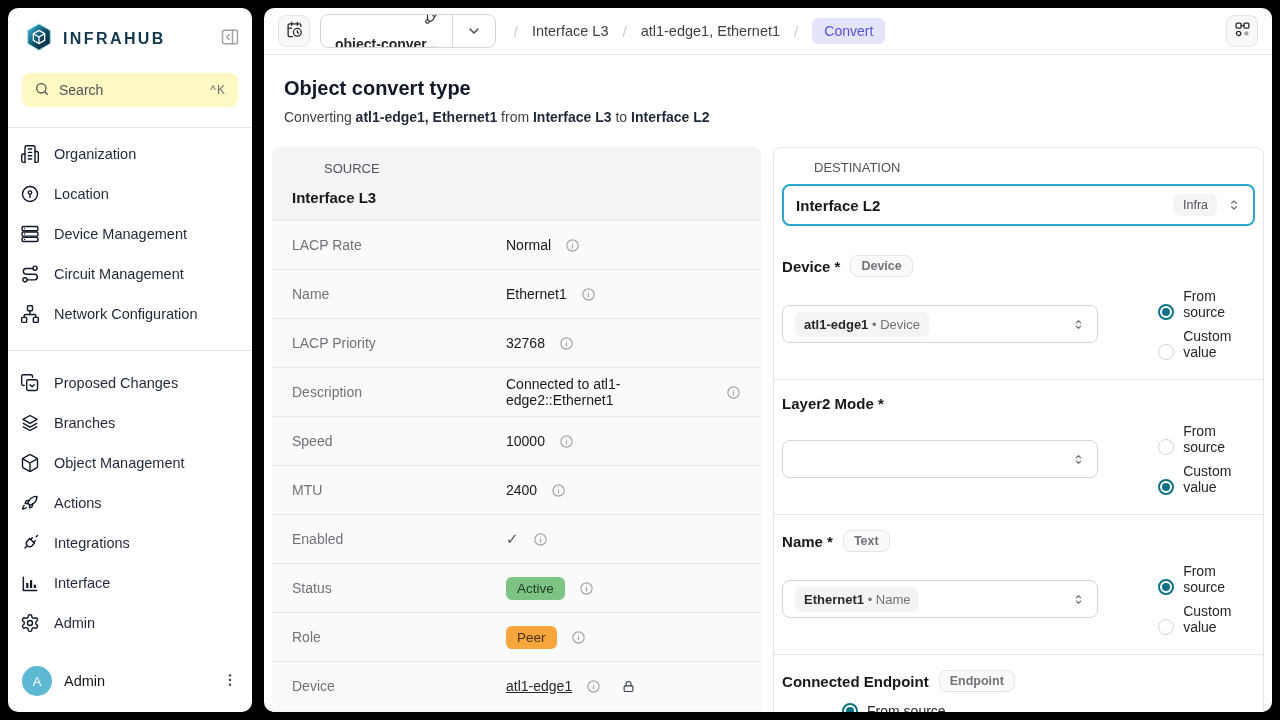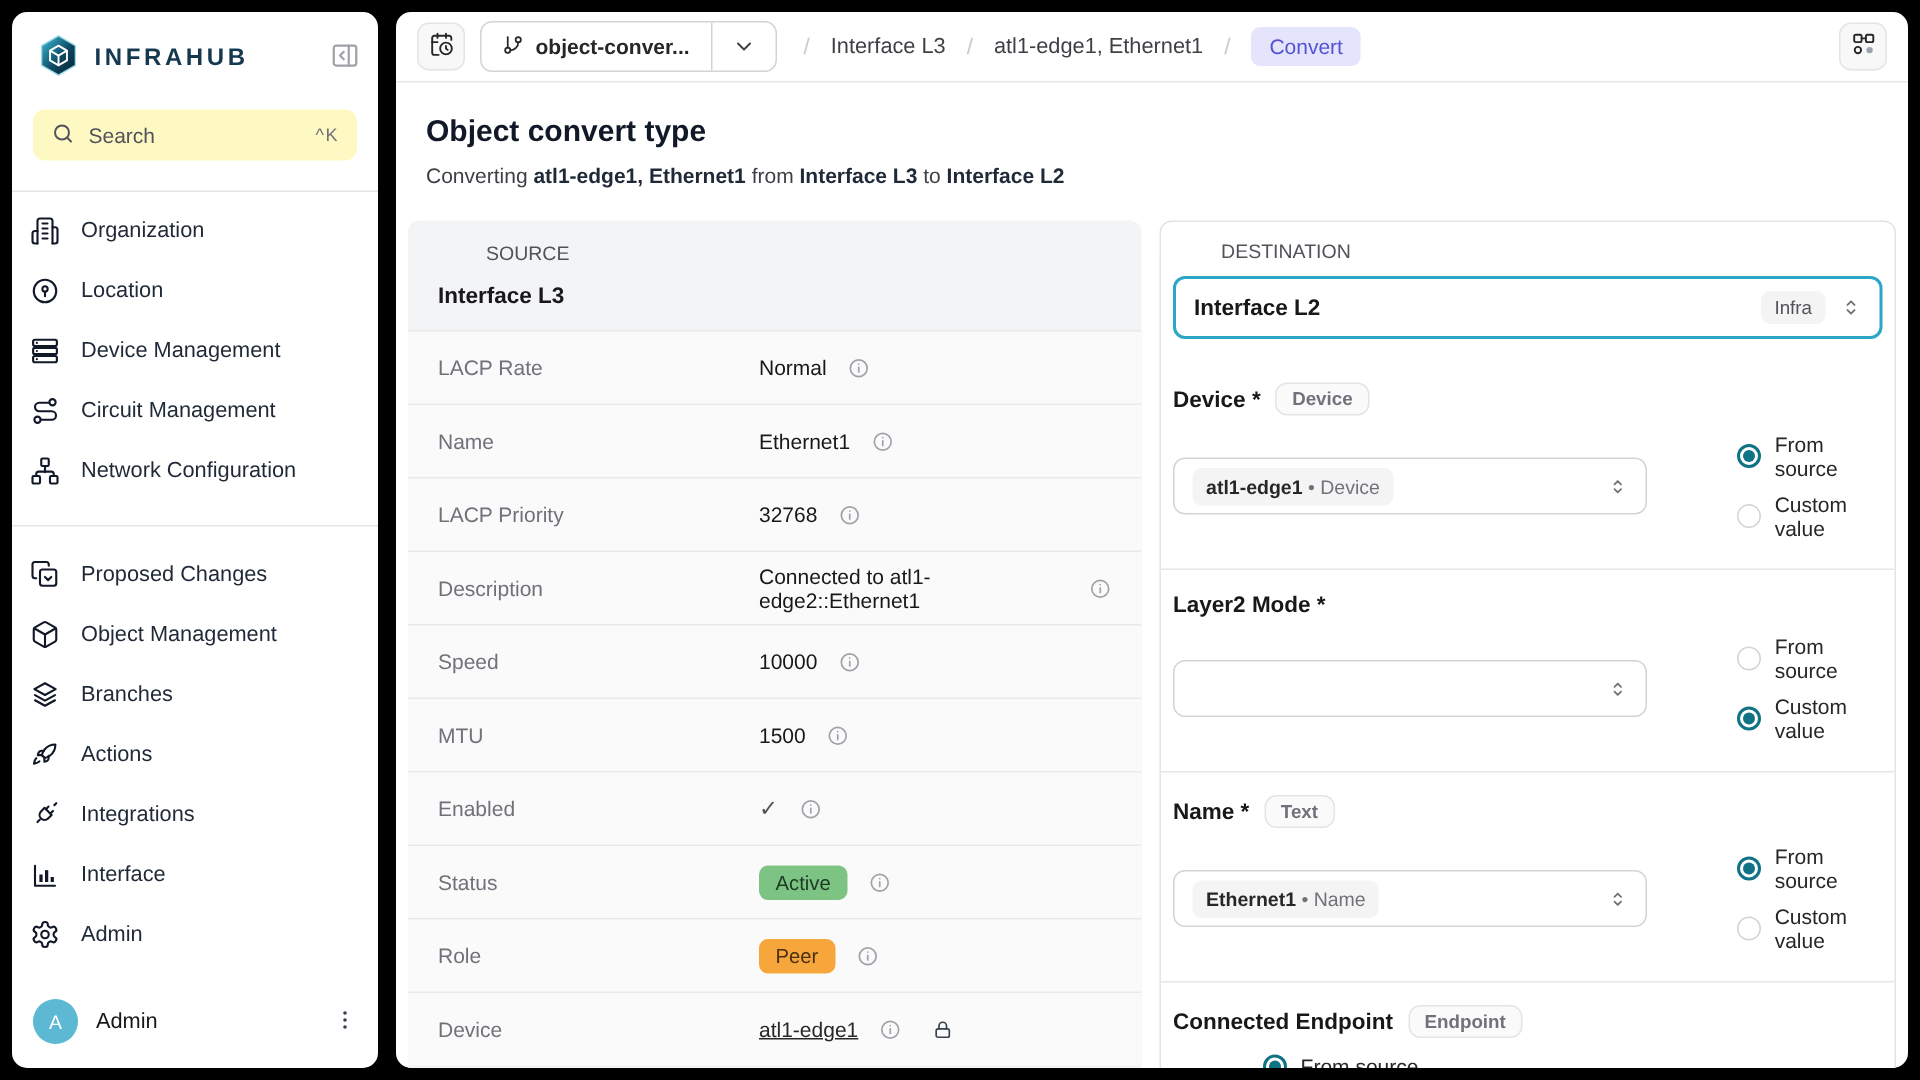--- a/index.html
+++ b/index.html
@@ -48,21 +48,21 @@
   }
   .topbar { height:47px; display:flex; align-items:center; padding:0 14px; border-bottom:1px solid #e7e7ea; }
   .icon-btn {
     width:32px; height:32px; border-radius:8px; border:1px solid #e4e4e7; background:#f8f8f9;
     display:grid; place-items:center; color:#27272a; cursor:pointer; flex:none;
   }
   .branch-pill {
     display:flex; align-items:center; height:34px; margin-left:10px;
     border:1px solid #d4d4d8; border-radius:8px; background:#fff; cursor:pointer; overflow:hidden;
   }
-  .branch-main { display:flex; align-items:center; gap:8px; padding:0 14px; font-size:14px; font-weight:600; color:#27272a; }
+  .branch-main { display:flex; align-items:flex-end; gap:8px; padding:0 14px; font-size:14px; font-weight:600; color:#27272a;flex-direction:column; }
   .branch-sep { width:1px; align-self:stretch; background:#d4d4d8; }
   .branch-caret { width:42px; display:grid; place-items:center; color:#3f3f46; }
   .breadcrumb { display:flex; align-items:center; gap:14px; margin-left:18px; font-size:14.5px; color:#3f3f46; }
   .crumb-sep { color:#c9c9cf; font-size:15px; }
   .crumb { cursor:pointer; }
   .crumb-active {
     background:var(--breadcrumb-active-bg,#e4e4fc); color:var(--breadcrumb-active-text,#5553d4);
     padding:5px 12px; border-radius:6px; font-size:14px; font-weight:500; cursor:pointer;
   }
   .topbar-right { margin-left:auto; }
@@ -111,21 +111,21 @@
   .field-row { display:flex; align-items:center; margin-top:11px; }
   .field-select {
     width:346px; height:38px; border:1px solid #d4d4d8; border-radius:8px; background:#fff;
     display:flex; align-items:center; padding:0 12px; cursor:pointer;
   }
   .field-select .stepper { margin-left:auto; }
   .chip { background:#f4f4f5; border-radius:6px; padding:5px 9px; font-size:13px; color:#71717a; white-space:nowrap; }
   .chip b { color:#27272a; font-weight:700; }
   .chip-type::before { content:" \2022  "; }
   .radio-group { margin-left:24px; display:flex; flex-direction:column; gap:8px; }
-  .radio-opt { display:flex; align-items:center; gap:9px; cursor:pointer;padding-left:36px; }
+  .radio-opt { display:flex; align-items:flex-end; gap:9px; cursor:pointer;padding-left:36px; }
   .radio { width:16px; height:16px; border-radius:50%; border:1.5px solid #d4d4d8; background:#fff; flex:none; position:relative; }
   .radio.checked { border:2px solid var(--teal,#0f7285); }
   .radio.checked::after { content:""; position:absolute; inset:2px; border-radius:50%; background:var(--teal,#0f7285); }
   .radio-label { font-size:14px; color:#27272a; }
 </style>
 </head>
 <body>
 
 <aside class="sidebar">
   <div class="logo-row">
@@ -235,35 +235,35 @@
           <rect x="8" y="8" width="13" height="13" rx="2"></rect>
             <path d="M5 15H4a2 2 0 0 1-2-2V4a2 2 0 0 1 2-2h9a2 2 0 0 1 2 2v1"></path>
           <path d="m12 14 2.5 2.5L17 14"></path>
         </svg>
       </span>
       <span class="nav-label">Proposed Changes</span>
     </div>
     <div class="nav-item">
       <span class="nav-icon">
         <svg width="20" height="20" viewBox="0 0 24 24" fill="none" stroke="currentColor" stroke-width="1.7" stroke-linecap="round" stroke-linejoin="round">
-          <path d="M21 8a2 2 0 0 0-1-1.73l-7-4a2 2 0 0 0-2 0l-7 4A2 2 0 0 0 3 8v8a2 2 0 0 0 1 1.73l7 4a2 2 0 0 0 2 0l7-4A2 2 0 0 0 21 16Z"></path>
-          <path d="m3.3 7 8.7 5 8.7-5M12 22V12"></path>
-        </svg>
-      </span>
-      <span class="nav-label">Object Management</span>
-    </div>
-    <div class="nav-item">
-      <span class="nav-icon">
-        <svg width="20" height="20" viewBox="0 0 24 24" fill="none" stroke="currentColor" stroke-width="1.7" stroke-linecap="round" stroke-linejoin="round">
           <path d="m12 3 8.5 4.7L12 12.4 3.5 7.7 12 3Z"></path>
             <path d="m4 12.5 8 4.4 8-4.4"></path>
             <path d="m4 16.6 8 4.4 8-4.4"></path>
         </svg>
       </span>
       <span class="nav-label">Branches</span>
+    </div>
+    <div class="nav-item">
+      <span class="nav-icon">
+        <svg width="20" height="20" viewBox="0 0 24 24" fill="none" stroke="currentColor" stroke-width="1.7" stroke-linecap="round" stroke-linejoin="round">
+          <path d="M21 8a2 2 0 0 0-1-1.73l-7-4a2 2 0 0 0-2 0l-7 4A2 2 0 0 0 3 8v8a2 2 0 0 0 1 1.73l7 4a2 2 0 0 0 2 0l7-4A2 2 0 0 0 21 16Z"></path>
+          <path d="m3.3 7 8.7 5 8.7-5M12 22V12"></path>
+        </svg>
+      </span>
+      <span class="nav-label">Object Management</span>
     </div>
     <div class="nav-item">
       <span class="nav-icon">
         <svg width="20" height="20" viewBox="0 0 24 24" fill="none" stroke="currentColor" stroke-width="1.7" stroke-linecap="round" stroke-linejoin="round">
           <path d="M5 15c-1.3 1.1-1.8 4.3-1.8 4.3s3.2-.5 4.3-1.8"></path>
           <path d="m11.5 14.5-2-2s.6-2.5 2-4.3C13.7 5.3 17 4 20.3 4c0 3.3-1.3 6.6-4.2 8.8-1.8 1.4-4.3 2-4.3 2Z"></path>
           <path d="M9.5 12.5H6.2s.4-2.2 1.5-3c1.2-.8 3.3-.3 3.3-.3"></path>
           <path d="M11.5 14.5v3.3s2.2-.4 3-1.5c.8-1.2.3-3.3.3-3.3"></path>
         </svg>
       </span>
@@ -457,21 +457,21 @@
                   <circle cx="12" cy="12" r="9"></circle>
                   <path d="M12 11v5M12 7.5h.01"></path>
                 </svg>
               </span>
           </div>
         </div>
 
         <div class="src-row">
           <div class="src-label">MTU</div>
           <div class="src-value">
-              <span>1500</span>
+              <span>2400</span>
             <span class="info-icon">
                 <svg width="15" height="15" viewBox="0 0 24 24" fill="none" stroke="currentColor" stroke-width="1.8" stroke-linecap="round">
                   <circle cx="12" cy="12" r="9"></circle>
                   <path d="M12 11v5M12 7.5h.01"></path>
                 </svg>
               </span>
           </div>
         </div>
 
         <div class="src-row">

